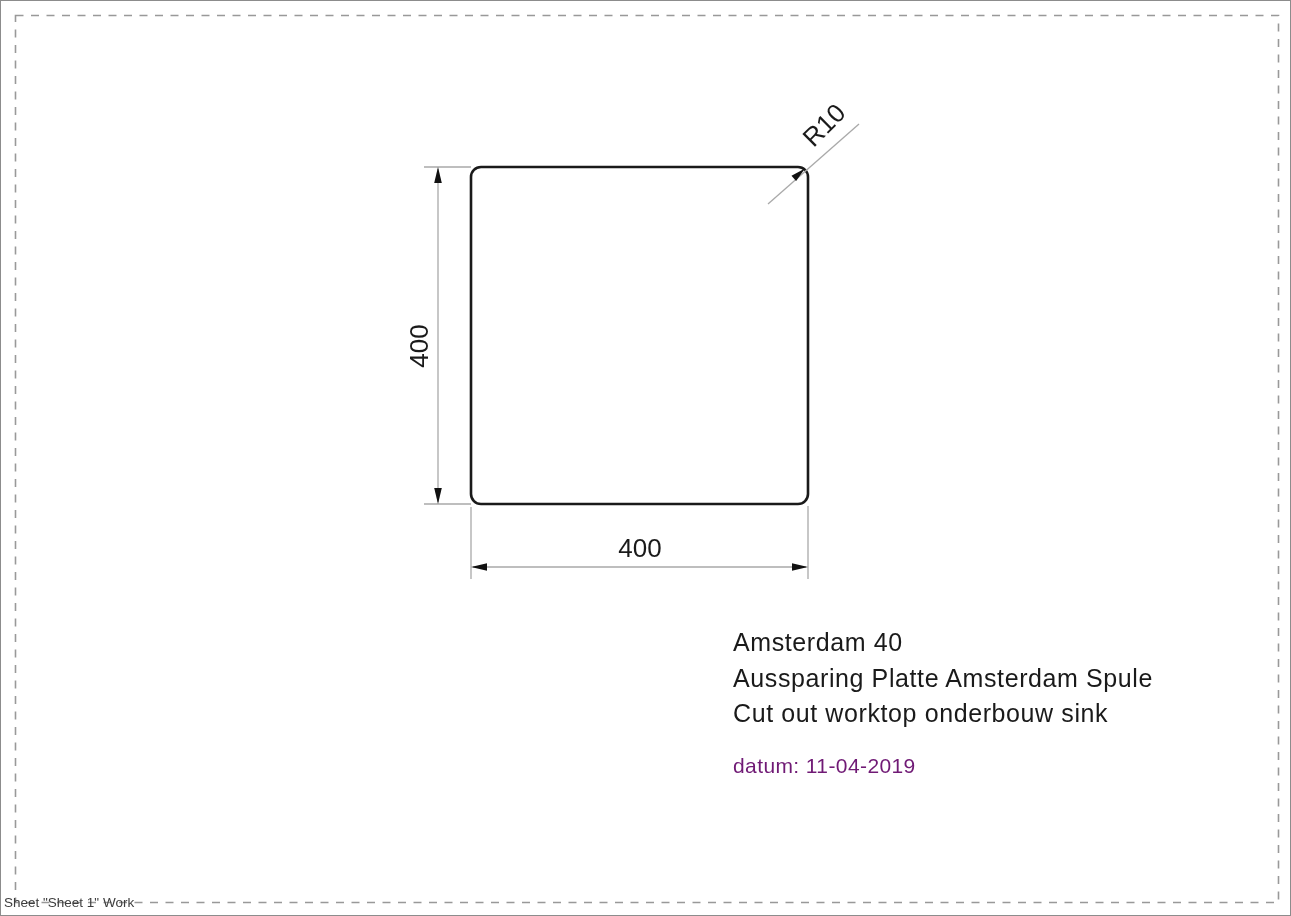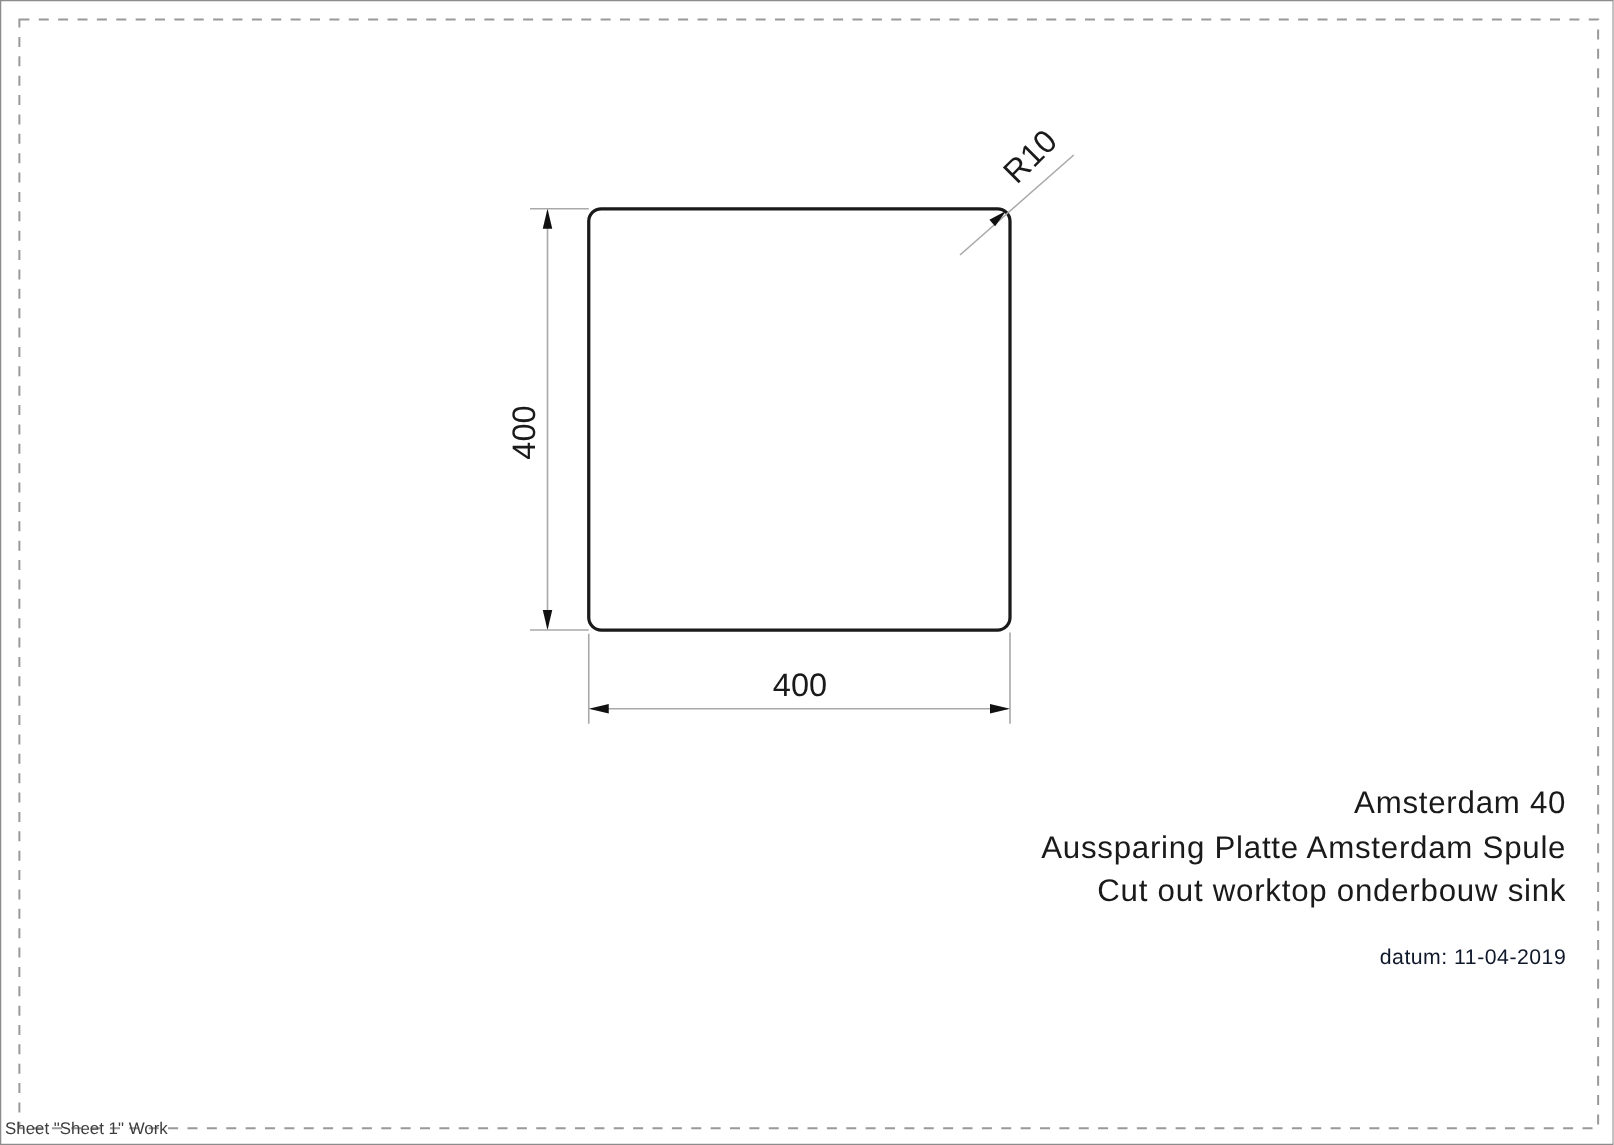--- a/index.html
+++ b/index.html
@@ -23,33 +23,33 @@
   .dim-text {
     font-family: "Liberation Sans", sans-serif;
     font-size: 26px;
     fill: #1a1a1a;
   }
   .title-block {
     position: absolute;
     left: 732px;
     top: 624px;
     width: 520px;
-    text-align: right;
+    text-align: left;
     color: #1a1a1a;
     font-size: 25px;
     line-height: 35.5px;
     letter-spacing: 0.6px;
     white-space: nowrap;
   }
   .title-block .date-line {
     margin-top: 24px;
-    font-size: 17px;
+    font-size: 21px;
     line-height: 20px;
     letter-spacing: 0.4px;
-    color: #0f172a;
+    color: #701a75;
   }
   .sheet-label {
     position: absolute;
     left: 3px;
     top: 894px;
     font-size: 13.5px;
     line-height: 15px;
     color: #3d3d3d;
     white-space: nowrap;
   }

